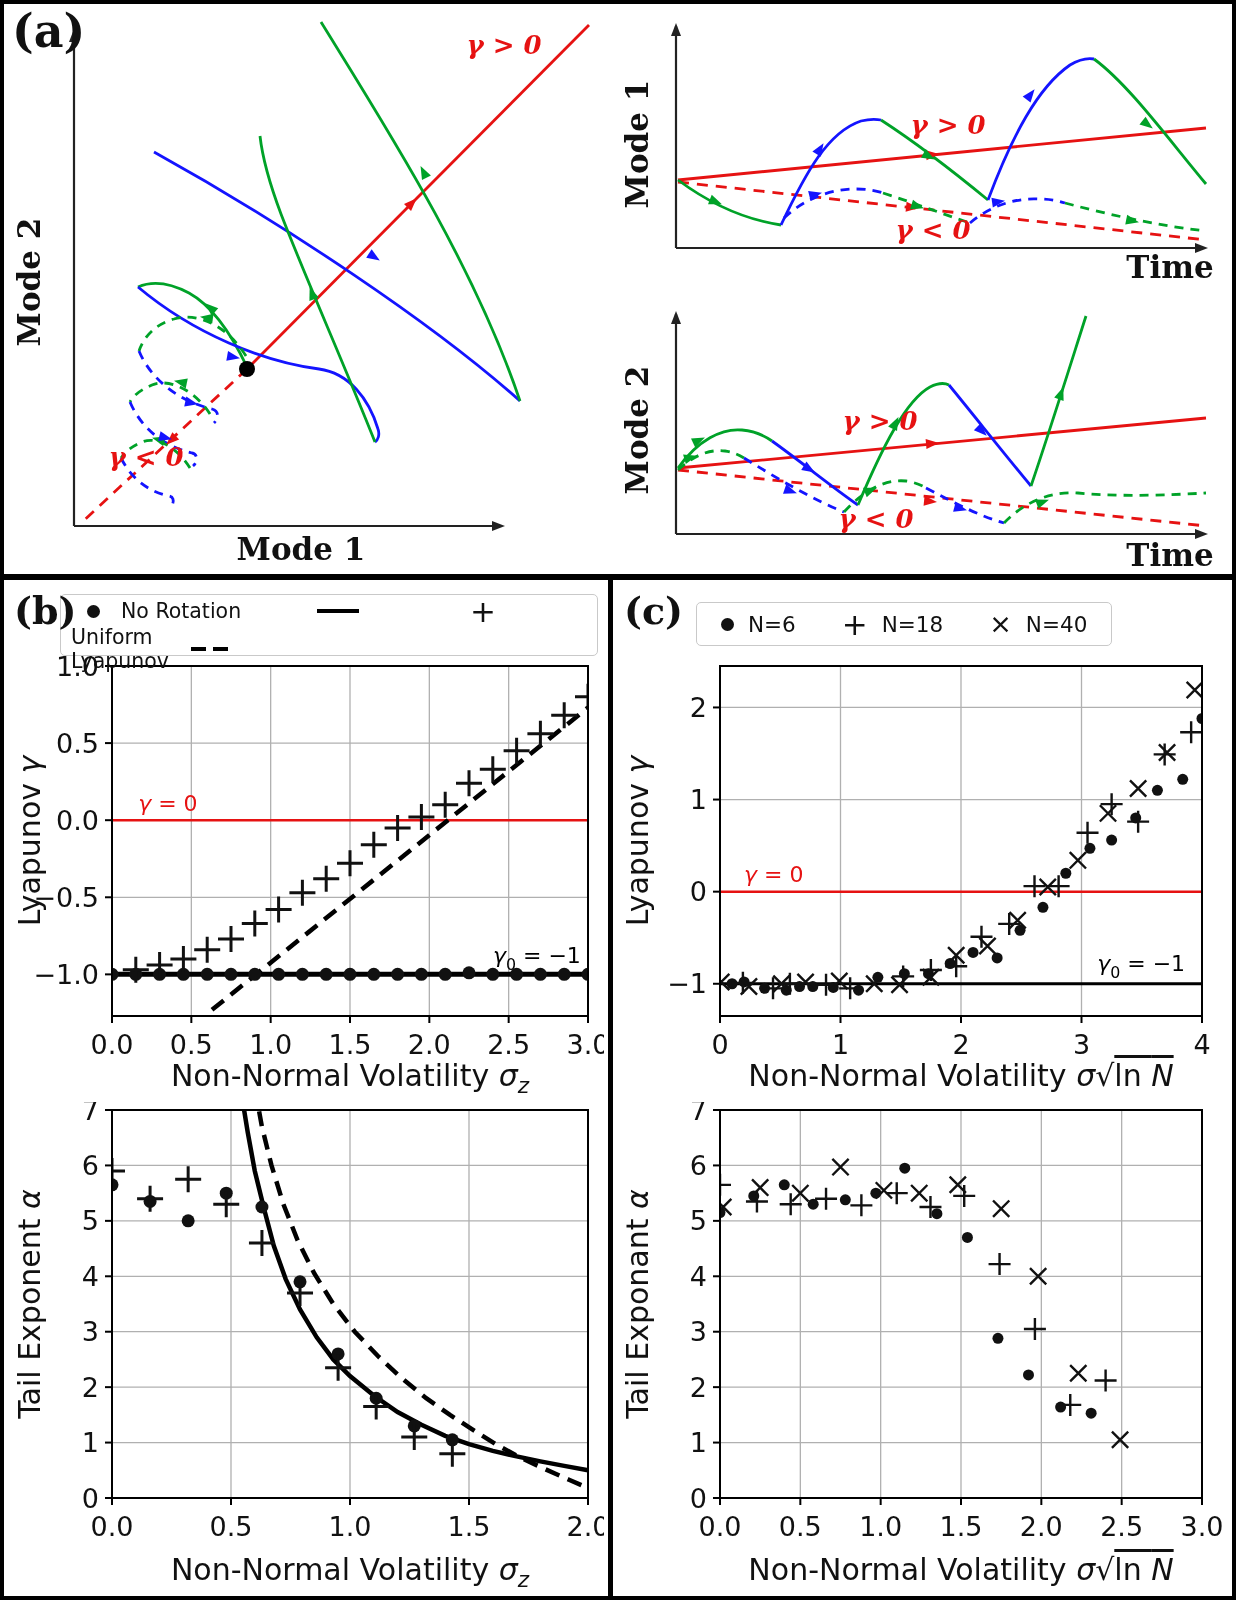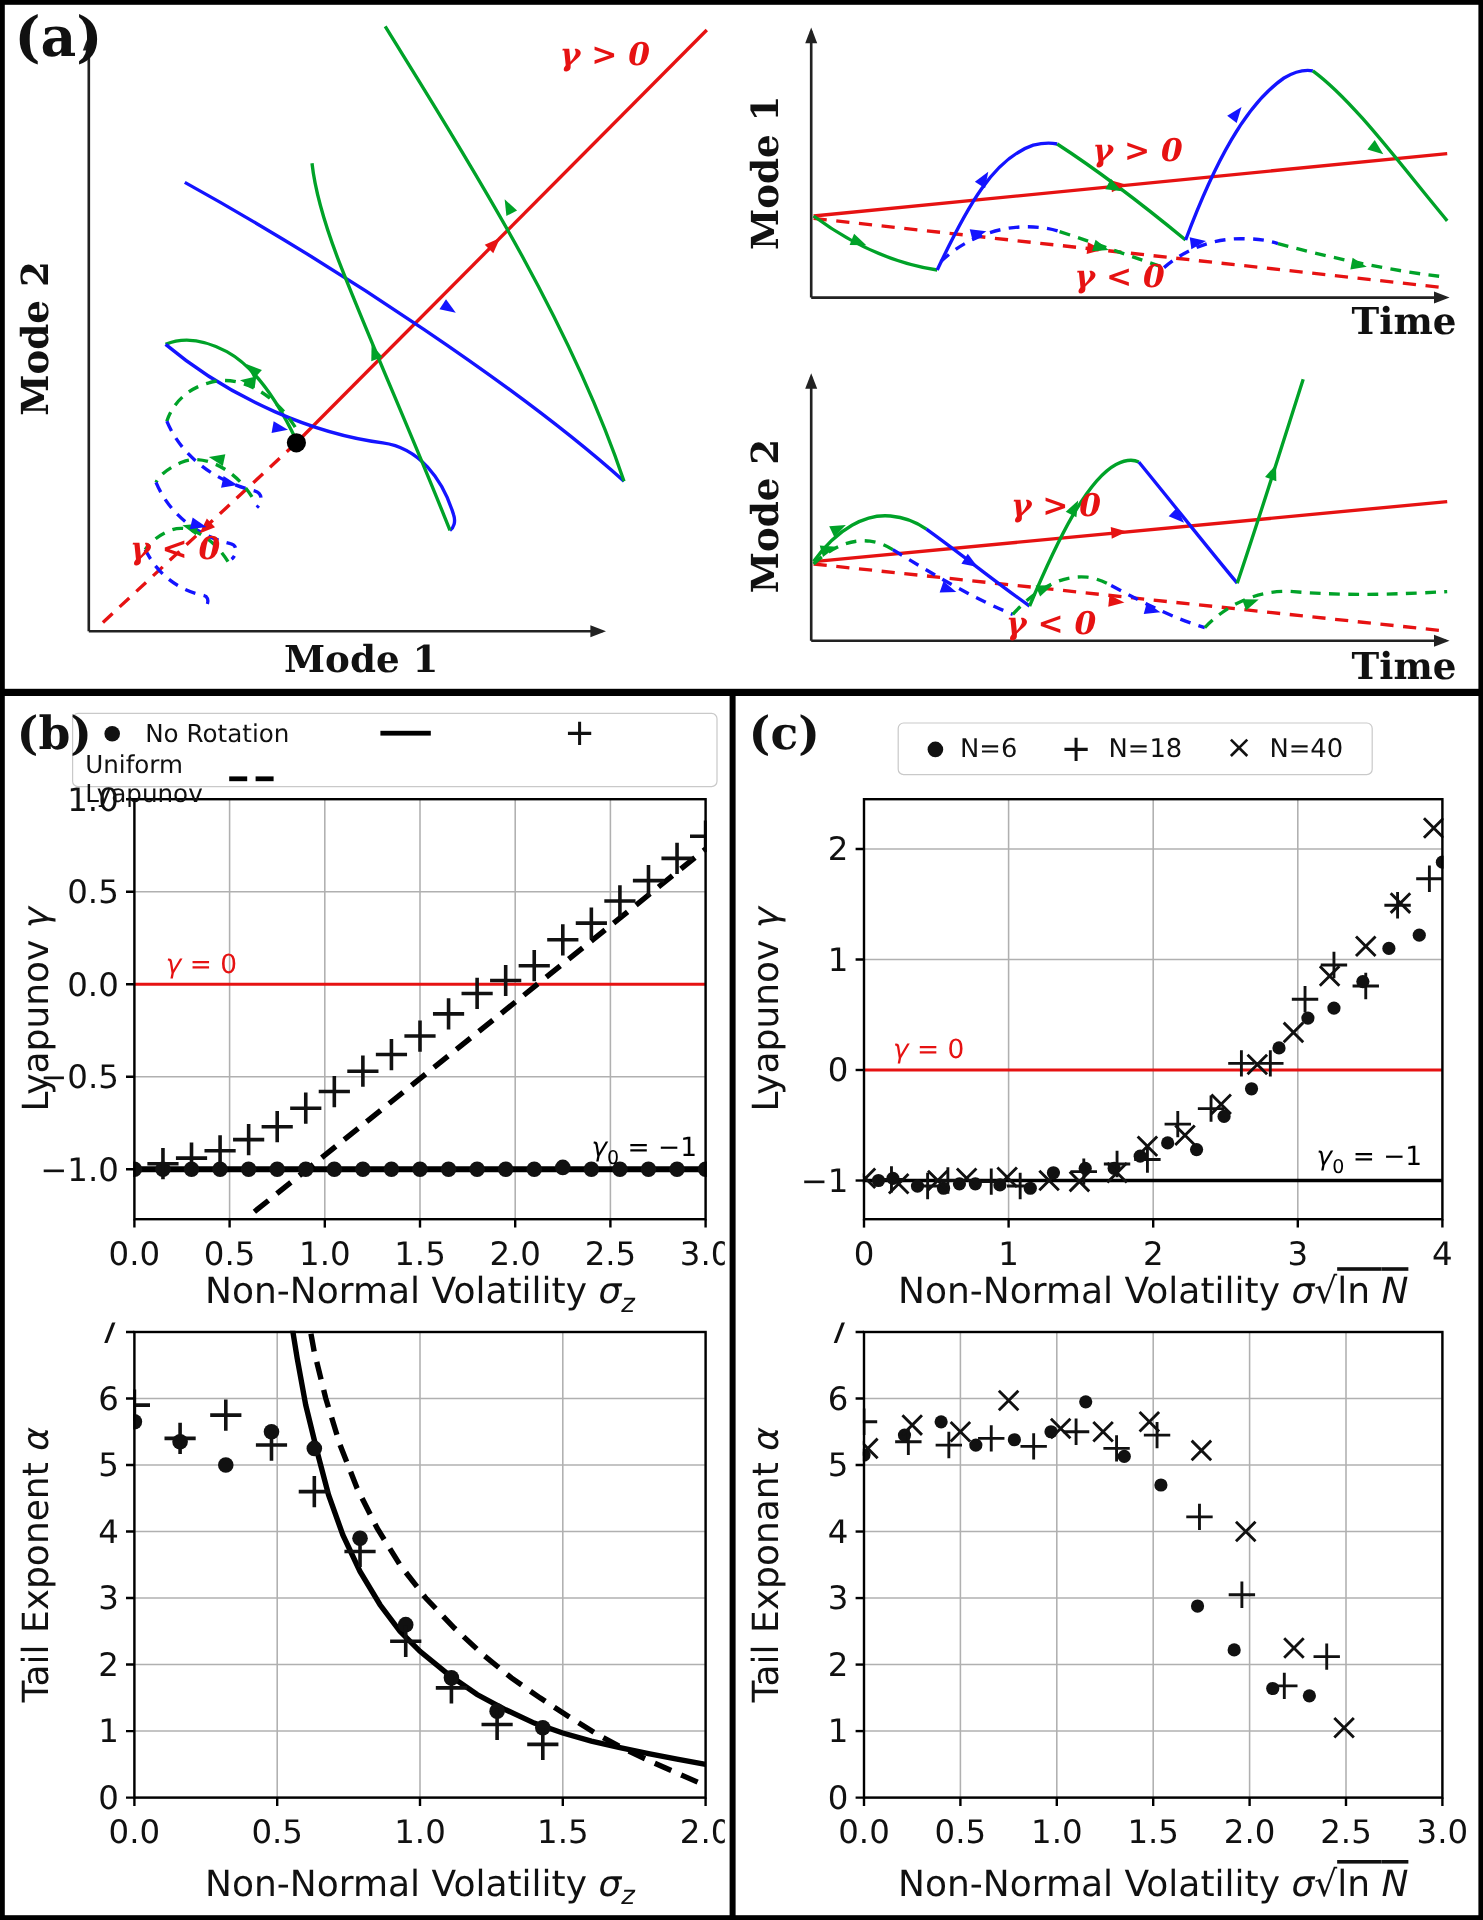--- a/index.html
+++ b/index.html
@@ -18,21 +18,21 @@
   #chart-c-bottom{left:620px;top:1102px;width:612px;height:492px;}
   .tag{position:absolute;font-family:"DejaVu Serif",serif;font-weight:600;color:#111;z-index:45;}
   #tag-a{left:12px;top:4px;font-size:46px;}
   #tag-b{left:14px;top:588px;font-size:38px;}
   #tag-c{left:624px;top:588px;font-size:38px;}
   .legend{position:absolute;background:#fff;border:1.5px solid #c9c9c9;border-radius:5px;
           color:#111;z-index:30;align-items:center;}
   #legend-b{left:60px;top:594px;width:538px;height:62px;display:grid;box-sizing:border-box;
             grid-template-columns:44px 176px 70px auto;column-gap:6px;row-gap:2px;
             padding:4px 10px;font-size:20.5px;align-items:center;}
-  #legend-c{left:748px;top:602px;height:44px;display:flex;gap:36px;padding:0 24px;
+  #legend-c{left:696px;top:602px;height:44px;display:flex;gap:46px;padding:0 24px;
             font-size:21.5px;box-sizing:border-box;text-align:center;}
   .lgi{display:flex;align-items:center;gap:14px;}
   .mkc{display:flex;justify-content:center;align-items:center;}
   .mk-dot{width:13px;height:13px;border-radius:50%;background:#111;display:inline-block;}
   .mk-plus{font-size:31px;line-height:20px;font-weight:400;color:#111;}
   .mk-cross{font-size:27px;line-height:20px;color:#111;}
   .mk-solid{display:inline-block;width:42px;height:0;border-top:4.5px solid #000;}
   .mk-dash{display:inline-flex;gap:7px;}
   .mk-dash span{display:inline-block;width:15px;height:4.5px;background:#000;}
   

